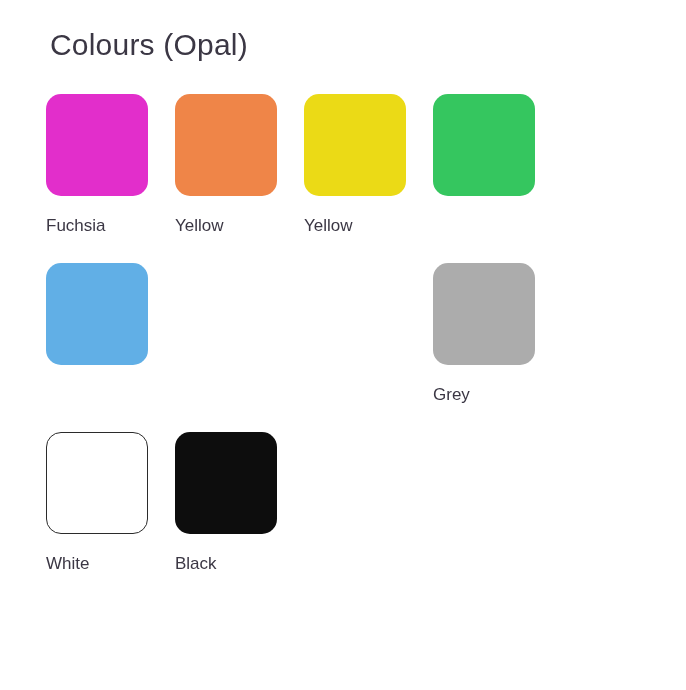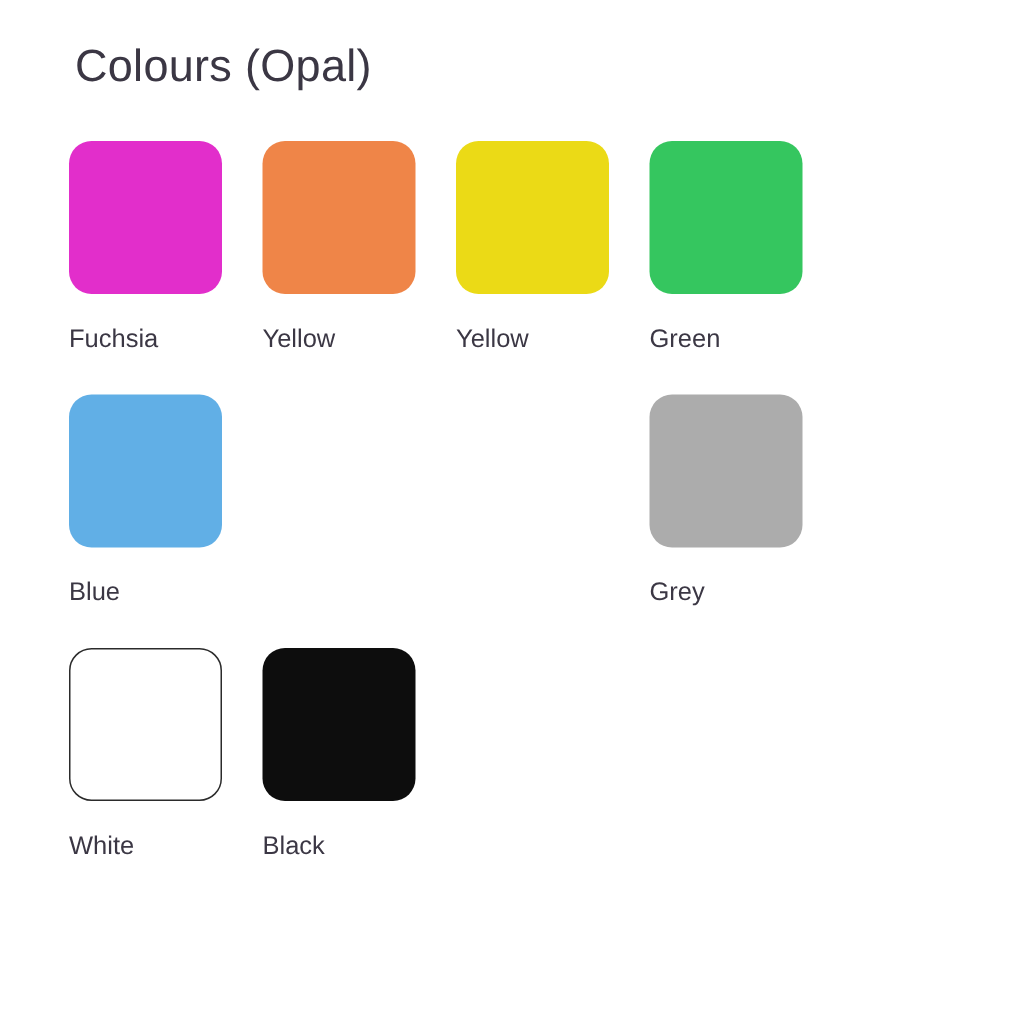--- a/index.html
+++ b/index.html
@@ -88,25 +88,23 @@
       <div class="cell">
         <div class="swatch" title="Orange" style="background: rgb(239, 133, 72);"></div>
         <div class="cell-label">Yellow</div>
       </div>
       <div class="cell">
         <div class="swatch" title="Yellow" style="background: rgb(235, 218, 22);"></div>
         <div class="cell-label">Yellow</div>
       </div>
       <div class="cell">
         <div class="swatch" title="Green" style="background: rgb(53, 198, 95);"></div>
-        <div class="cell-label">Green</div>
       </div>
       <div class="cell">
         <div class="swatch" title="Blue" style="background: rgb(97, 175, 230);"></div>
-        <div class="cell-label">Blue</div>
       </div>
       <div class="cell empty">
         <div class="swatch"></div>
         <div class="cell-label"></div>
       </div>
       <div class="cell empty">
         <div class="swatch"></div>
         <div class="cell-label"></div>
       </div>
       <div class="cell">

